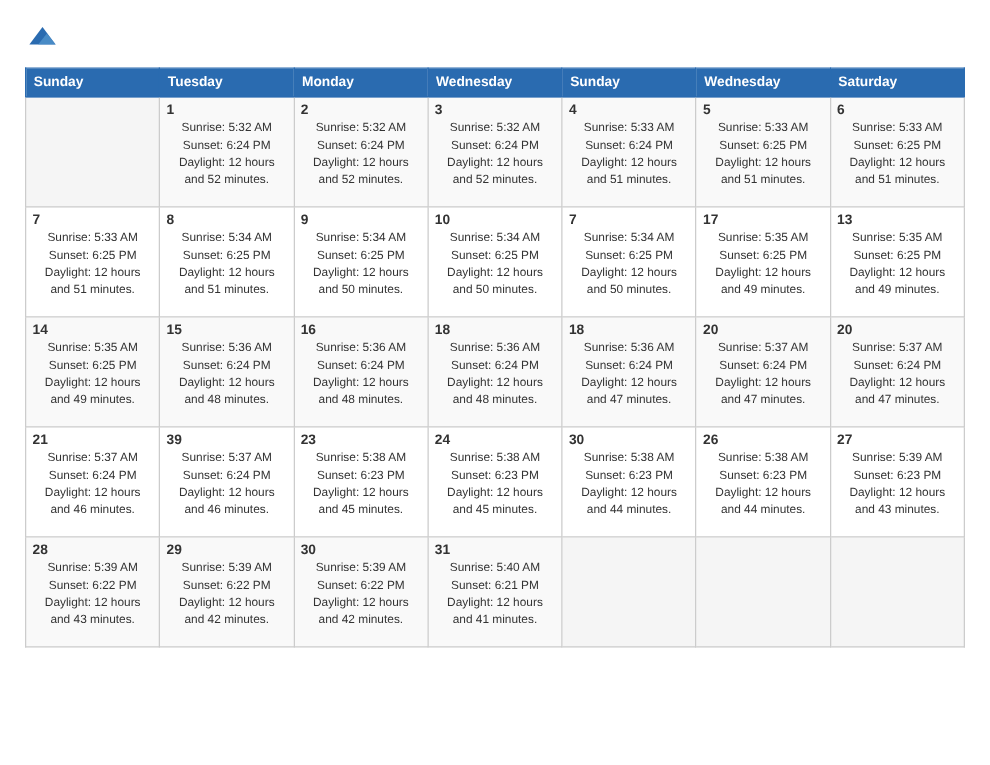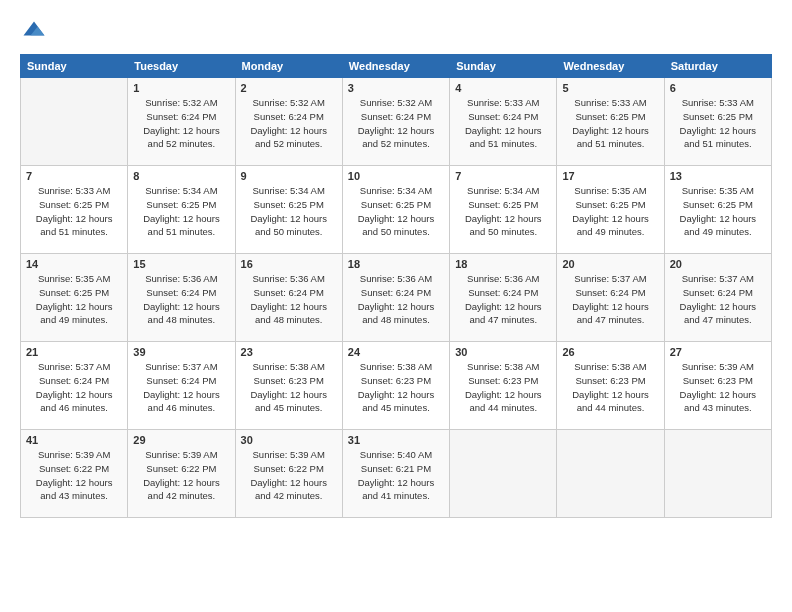--- a/index.html
+++ b/index.html
@@ -249,21 +249,21 @@
             <span class="day-number">26</span>
             <div class="day-info">Sunrise: 5:38 AM<br>Sunset: 6:23 PM<br>Daylight: 12 hours<br>and 44 minutes.</div>
           </td>
           <td>
             <span class="day-number">27</span>
             <div class="day-info">Sunrise: 5:39 AM<br>Sunset: 6:23 PM<br>Daylight: 12 hours<br>and 43 minutes.</div>
           </td>
         </tr>
         <tr>
           <td>
-            <span class="day-number">41</span>
+            <span class="day-number">28</span>
             <div class="day-info">Sunrise: 5:39 AM<br>Sunset: 6:22 PM<br>Daylight: 12 hours<br>and 43 minutes.</div>
           </td>
           <td>
             <span class="day-number">29</span>
             <div class="day-info">Sunrise: 5:39 AM<br>Sunset: 6:22 PM<br>Daylight: 12 hours<br>and 42 minutes.</div>
           </td>
           <td>
             <span class="day-number">30</span>
             <div class="day-info">Sunrise: 5:39 AM<br>Sunset: 6:22 PM<br>Daylight: 12 hours<br>and 42 minutes.</div>
           </td>

